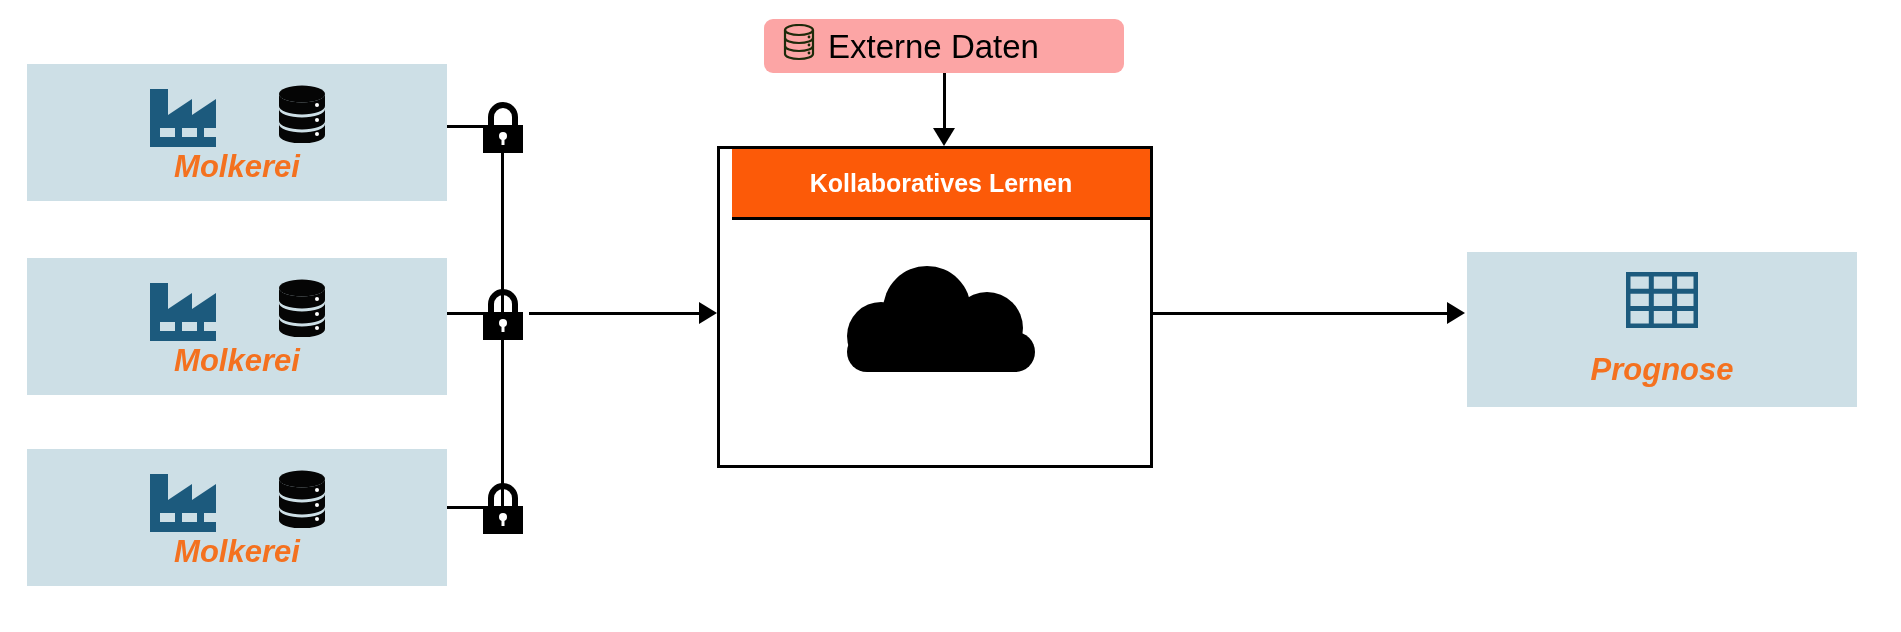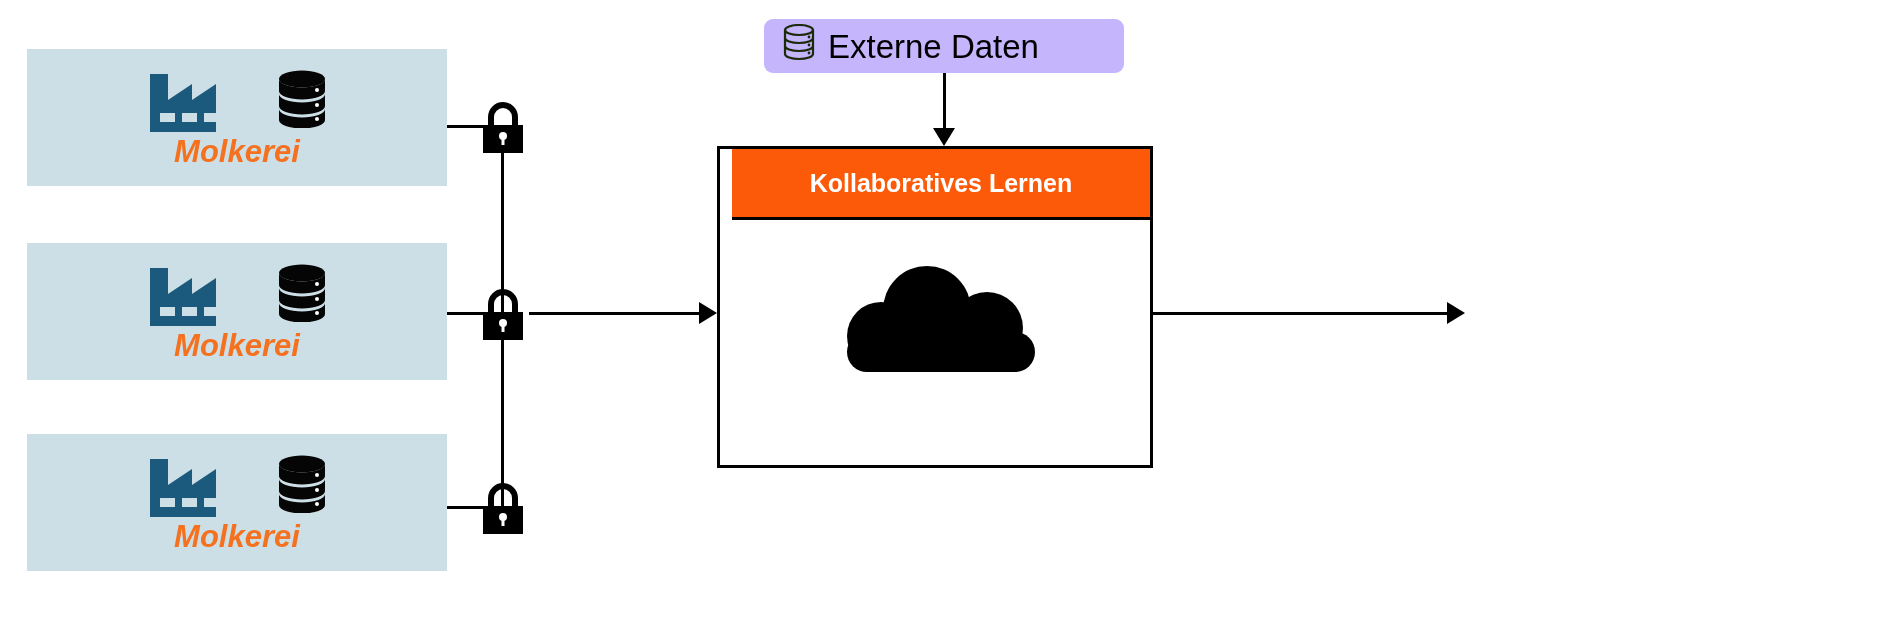--- a/index.html
+++ b/index.html
@@ -21,20 +21,21 @@
   
   .node { position: absolute; box-sizing: border-box; }
 
   
   .panel {
     background: #cddfe6;
     display: flex;
     flex-direction: column;
     align-items: center;
     justify-content: center;
+    margin-top: 15px;
   }
   .panel-inner {
     display: flex;
     flex-direction: row;
     align-items: center;
     justify-content: center;
     gap: 40px;
     width: 100%;
   }
   .panel-label {
@@ -47,21 +48,21 @@
     white-space: nowrap;
   }
 
   
   .factory-icon { display: block; }
   .db-icon      { display: block; }
   .table-icon   { display: block; }
 
   
   .pill {
-    background: #c4b5fd;
+    background: #fca5a5;
     border-radius: 9px;
     display: flex;
     align-items: center;
     justify-content: flex-start;
     padding: 0 18px;
     gap: 12px;
   }
   .pill-label {
     color: #000000;
     font-size: 33px;
@@ -269,14 +270,26 @@
             <rect x="18" y="66" width="188" height="40" rx="20"></rect>
           </g>
         </svg>
       </span>
     </div>
   </div>
 
   <div class="hline" style="left:1153px; top:312px; width:296px;"></div>
   <div class="arrow-right" style="left:1447px; top:302px;"></div>
 
+  <div class="node panel" style="left:1467px; top:237px; width:390px; height:155px;">
+    <span class="table-icon">
+      <svg width="72" height="56" viewBox="0 0 72 56" xmlns="http://www.w3.org/2000/svg">
+        <rect x="2" y="2" width="68" height="52" fill="none" stroke="#1c5a7d" stroke-width="5"></rect>
+        <line x1="25.3" y1="2" x2="25.3" y2="54" stroke="#1c5a7d" stroke-width="5"></line>
+        <line x1="48.6" y1="2" x2="48.6" y2="54" stroke="#1c5a7d" stroke-width="5"></line>
+        <line x1="2" y1="19.3" x2="70" y2="19.3" stroke="#1c5a7d" stroke-width="5"></line>
+        <line x1="2" y1="36.6" x2="70" y2="36.6" stroke="#1c5a7d" stroke-width="5"></line>
+      </svg>
+    </span>
+    <div class="panel-label" style="margin-top:22px;">Prognose</div>
+  </div>
 
 </div>
 
 </body></html>

